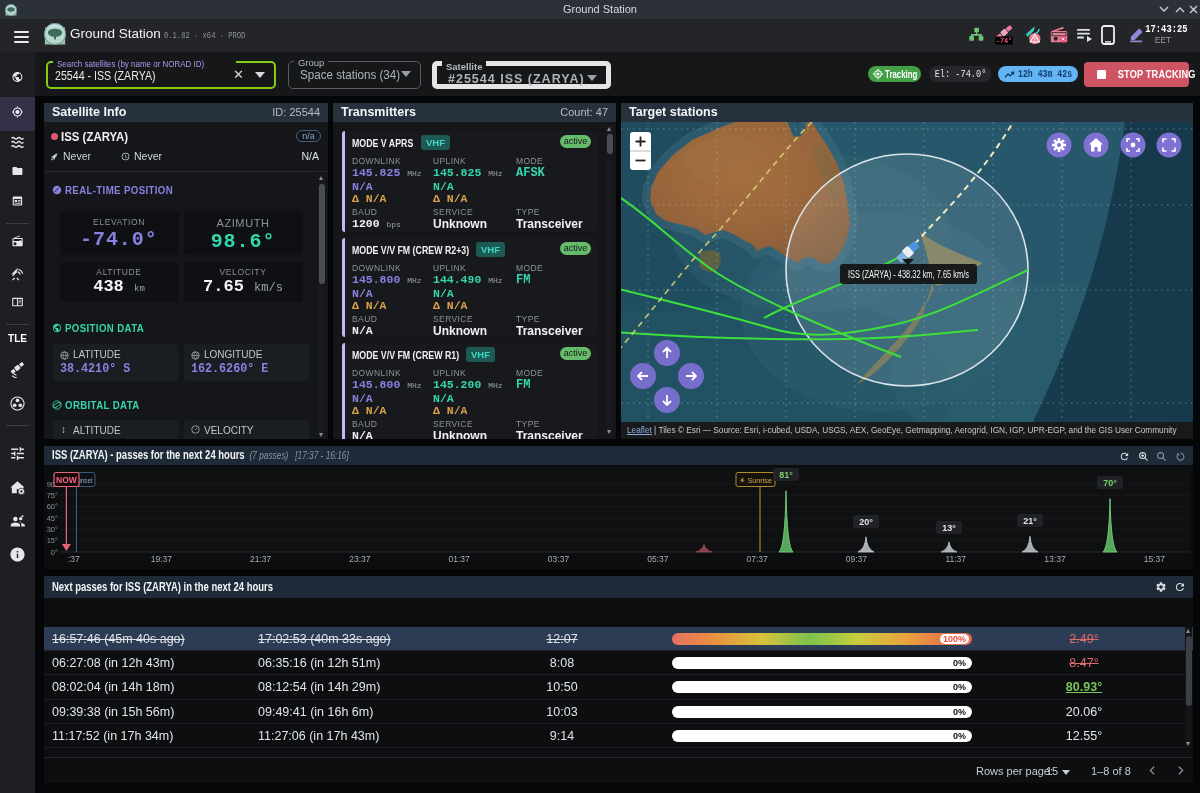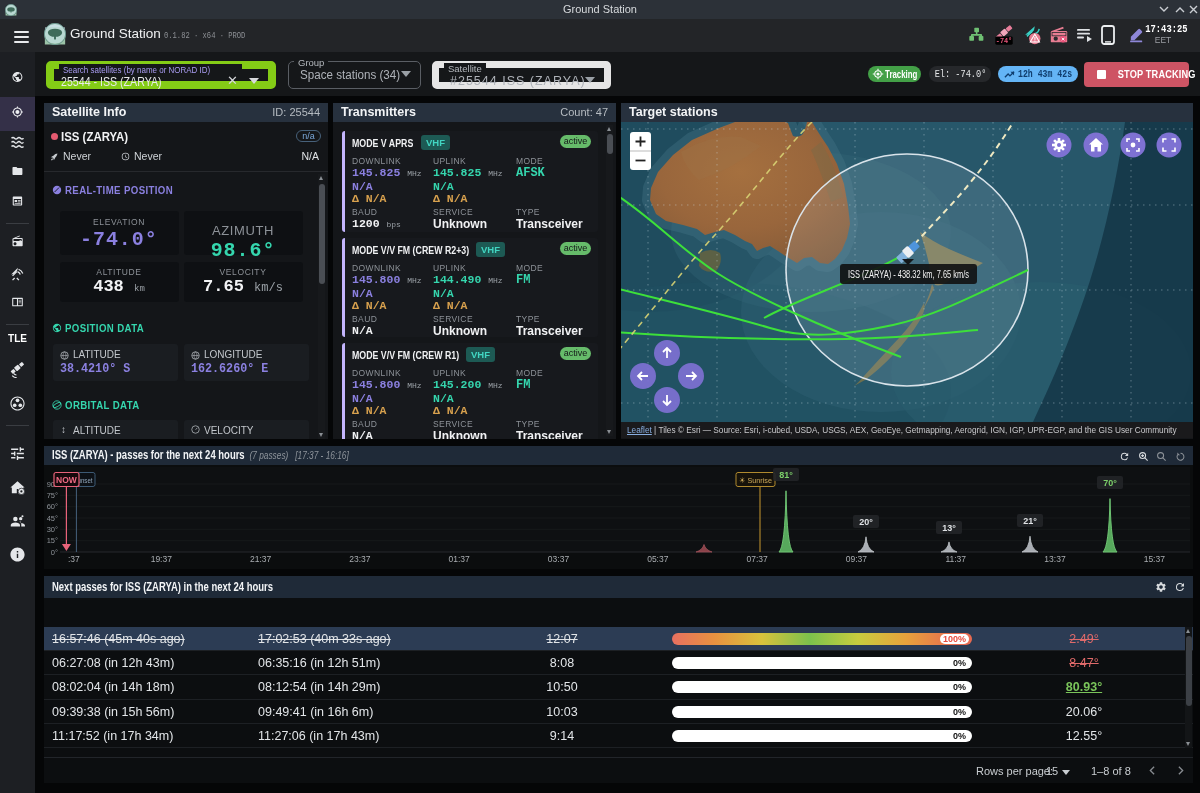--- a/index.html
+++ b/index.html
@@ -174,32 +174,32 @@
           </g>
         </svg>
     </div>
     <div id="clock">
         <div class="t1"><span class="cxc">17:43:25</span></div>
         <div class="t2">EET</div>
       </div>
   </div>
 
   <div id="filters">
-    <div class="field" style="left:11px;width:230px;border:8px solid #84cc16;">
+    <div class="field" style="left:11px;width:230px;border:2px solid #84cc16;">
       <div class="lab" style="color:#a89bf0"><span class="cx">Search satellites (by name or NORAD ID)</span></div>
       <div class="val" style="color:#e9eaec;left:7px;"><span class="cx" style="transform:scaleX(0.85)">25544 - ISS (ZARYA)</span></div>
       <span class="abs" style="right:30px;top:4px;color:#d7d9dc;font-size:13px">✕</span>
       <div class="arr" style="border-top-color:#d7d9dc"></div>
     </div>
     <div class="field" style="left:253px;width:133px;border:1px solid #5a5e64;">
       <div class="lab" style="color:#b4b8bd">Group</div>
       <div class="val" style="color:#aeb2b8"><span class="cx" style="transform:scaleX(0.93)">Space stations (34)</span></div>
       <div class="arr"></div>
     </div>
-    <div class="field" style="left:397px;width:179px;border:7px solid #e5e5e5;">
+    <div class="field" style="left:397px;width:179px;border:5px solid #e5e5e5;font-weight:bold;">
       <div class="lab" style="color:#b4b8bd">Satellite</div>
       <div class="val" style="color:#aeb2b8;letter-spacing:1px;">#25544 ISS (ZARYA)</div>
       <div class="arr"></div>
     </div>
     <div class="pill" style="left:833px;width:53px;background:#43a047;color:#fff;font-weight:bold;font-size:10.5px;padding-left:17px;"><span class="cxc" style="transform-origin:0 50%;transform:scaleX(0.75)">Tracking</span>
       <svg class="abs" style="left:4px;top:2px" width="12" height="12" viewBox="0 0 24 24">
           <g stroke="#fff" fill="none" stroke-width="2.2">
             <circle cx="12" cy="12" r="6.5"></circle>
             <path d="M12 1.5 V5 M12 19 V22.5 M1.5 12 H5 M19 12 H22.5"></path>
           </g>
@@ -331,21 +331,21 @@
         <circle cx="12" cy="12" r="10" fill="#8b80e0"></circle>
         <path d="M6 17 L17 6" stroke="#141619" stroke-width="2.2"></path>
       </svg>
     <div class="abs" style="left:21px;top:81px;color:#8b80e0;font-size:10.5px;font-weight:bold;letter-spacing:.4px;"><span class="cx" style="transform:scaleX(.92)">REAL-TIME POSITION</span></div>
 
     <div class="abs" style="left:15.5px;top:108px;width:119px;height:44px;background:#0e1013;border-radius:3px;text-align:center;">
       <div style="margin-top:6px;color:#8d9298;font-size:8.5px;letter-spacing:.6px;">ELEVATION</div>
       <div class="mono" style="margin-top:1px;color:#8b80e0;font-size:21px;font-weight:bold;letter-spacing:1px;"><span class="cxc" style="transform:scaleX(.95)">-74.0°</span></div>
     </div>
     <div class="abs" style="left:139.5px;top:108px;width:119px;height:44px;background:#0e1013;border-radius:3px;text-align:center;">
-      <div style="margin-top:12px;color:#8d9298;font-size:13px;letter-spacing:.6px;">AZIMUTH</div>
+      <div style="margin-top:6px;color:#8d9298;font-size:11px;letter-spacing:.6px;">AZIMUTH</div>
       <div class="mono" style="margin-top:1px;color:#35d6ae;font-size:21px;font-weight:bold;letter-spacing:1px;"><span class="cxc" style="transform:scaleX(.95)">98.6°</span></div>
     </div>
     <div class="abs" style="left:15.5px;top:159px;width:119px;height:40px;background:#0e1013;border-radius:3px;text-align:center;">
       <div style="margin-top:5px;color:#8d9298;font-size:8.5px;letter-spacing:.6px;">ALTITUDE</div>
       <div class="mono" style="margin-top:0;color:#f2f3f5;font-size:17px;font-weight:bold;">438 <span style="font-size:9px;color:#9aa0a6;font-weight:normal">km</span></div>
     </div>
     <div class="abs" style="left:139.5px;top:159px;width:119px;height:40px;background:#0e1013;border-radius:3px;text-align:center;">
       <div style="margin-top:5px;color:#8d9298;font-size:8.5px;letter-spacing:.6px;">VELOCITY</div>
       <div class="mono" style="margin-top:0;color:#f2f3f5;font-size:17px;font-weight:bold;">7.65 <span style="font-size:12px;color:#9aa0a6;font-weight:normal">km/s</span></div>
     </div>

